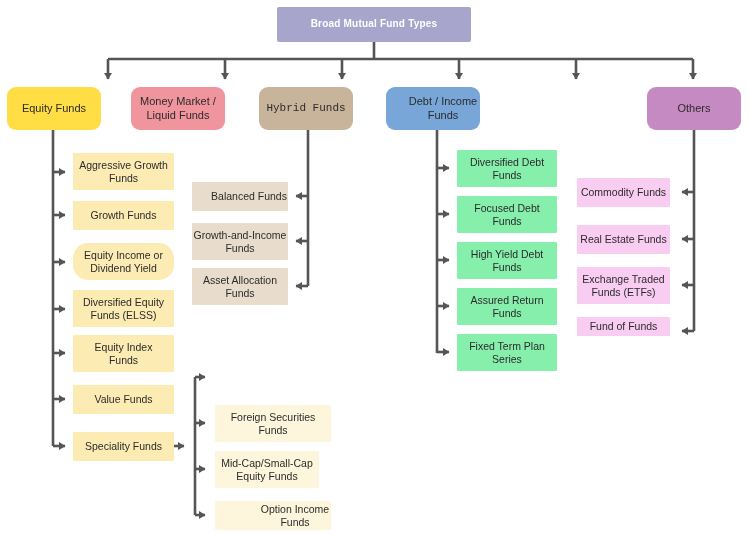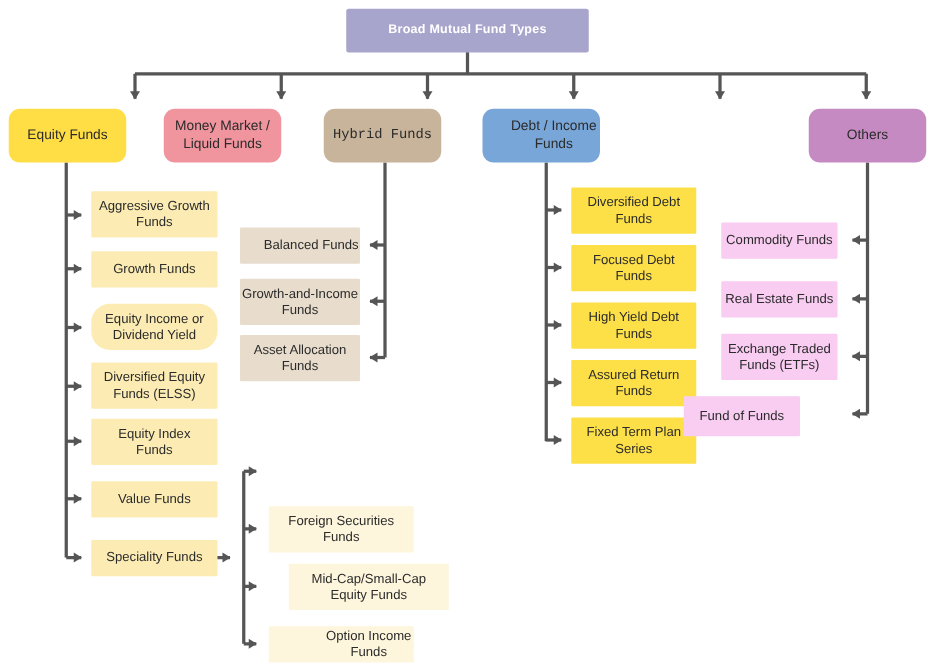--- a/index.html
+++ b/index.html
@@ -44,21 +44,21 @@
   .cat-money{background:#f0949e;}
   .cat-hybrid{background:#c8b49b;}
   .cat-debt{background:#79a6d8;}
   .cat-gilt{background:#adce6f;}
   .cat-others{background:#c68ac2;}
 
   
   .leaf{font-size:10.5px;border-radius:1px;}
   .leaf-equity{background:#fcecb4;}
   .leaf-hybrid{background:#e8ddcd;}
-  .leaf-debt{background:#fde047;}
+  .leaf-debt{background:#86efac;}
   .leaf-others{background:#f9ccf2;}
   .leaf-spec{background:#fdf5dc;}
 </style>
 </head>
 <body>
 
 <div id="diagram">
 
   <svg class="conn" viewBox="0 0 750 533" width="750" height="533" xmlns="http://www.w3.org/2000/svg">
     <defs>
@@ -140,21 +140,21 @@
 Dividend Yield</div>
   <div class="node leaf leaf-equity" style="left:73px;top:290px;width:101px;height:37px;">Diversified Equity
 Funds (ELSS)</div>
   <div class="node leaf leaf-equity" style="left:73px;top:335px;width:101px;height:37px;">Equity Index
 Funds</div>
   <div class="node leaf leaf-equity" style="left:73px;top:385px;width:101px;height:29px;">Value Funds</div>
   <div class="node leaf leaf-equity" style="left:73px;top:432px;width:101px;height:29px;">Speciality Funds</div>
 
   <div class="node leaf leaf-spec" style="left:215px;top:405px;width:116px;height:37px;">Foreign Securities
 Funds</div>
-  <div class="node leaf leaf-spec" style="left:231px;top:451px;width:128px;height:37px;">Mid-Cap/Small-Cap
+  <div class="node leaf leaf-spec" style="left:215px;top:451px;width:104px;height:37px;">Mid-Cap/Small-Cap
 Equity Funds</div>
   <div class="node leaf leaf-spec" style="left:215px;top:501px;width:116px;height:29px;padding-left:44px;">Option Income Funds</div>
 
   <div class="node leaf leaf-hybrid" style="left:192px;top:182px;width:96px;height:29px;padding-left:18px;">Balanced Funds</div>
   <div class="node leaf leaf-hybrid" style="left:192px;top:223px;width:96px;height:37px;">Growth-and-Income
 Funds</div>
   <div class="node leaf leaf-hybrid" style="left:192px;top:268px;width:96px;height:37px;">Asset Allocation
 Funds</div>
 
   <div class="node leaf leaf-debt" style="left:457px;top:150px;width:100px;height:37px;">Diversified Debt
@@ -165,15 +165,15 @@
 Funds</div>
   <div class="node leaf leaf-debt" style="left:457px;top:288px;width:100px;height:37px;">Assured Return
 Funds</div>
   <div class="node leaf leaf-debt" style="left:457px;top:334px;width:100px;height:37px;">Fixed Term Plan
 Series</div>
 
   <div class="node leaf leaf-others" style="left:577px;top:178px;width:93px;height:29px;">Commodity Funds</div>
   <div class="node leaf leaf-others" style="left:577px;top:225px;width:93px;height:29px;">Real Estate Funds</div>
   <div class="node leaf leaf-others" style="left:577px;top:267px;width:93px;height:37px;">Exchange Traded
 Funds (ETFs)</div>
-  <div class="node leaf leaf-others" style="left:547px;top:317px;width:93px;height:32px;">Fund of Funds</div>
+  <div class="node leaf leaf-others" style="left:577px;top:317px;width:93px;height:19px;">Fund of Funds</div>
 
 </div>
 
 </body></html>

